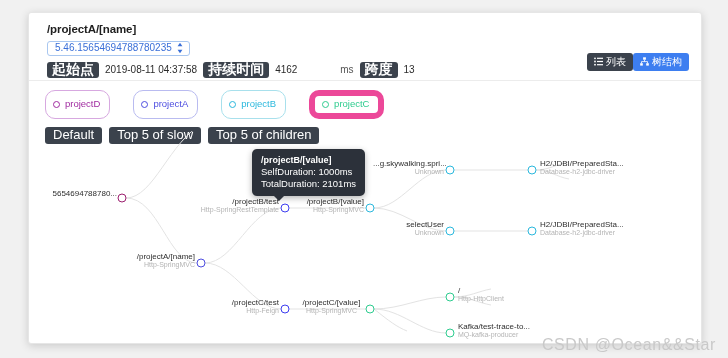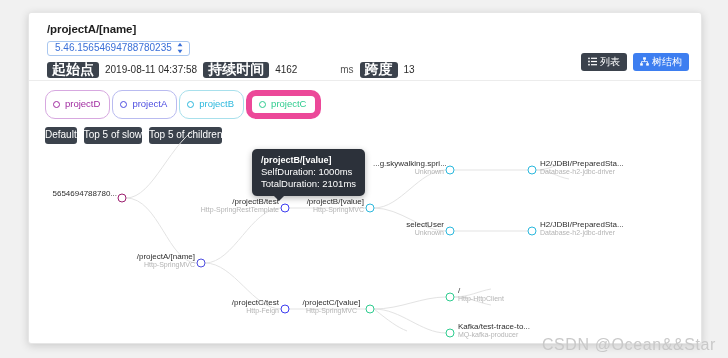--- a/index.html
+++ b/index.html
@@ -94,21 +94,20 @@
     line-height: 12px;
     text-align: right;
   }
   .metaval .unit { color: #555; margin-left: 40px; }
 
   .hdr-btns {
     position: absolute;
     right: 12px;
     top: 40px;
     display: flex;
-    gap: 6px;
   }
   .hbtn {
     display: inline-flex;
     align-items: center;
     gap: 3px;
     font-size: 10px;
     border-radius: 3px;
     padding: 3px 7px 4px;
     line-height: 11px;
     white-space: nowrap;
@@ -118,21 +117,21 @@
   .hbtn.blue { background: #3d7ef0; color: #fff; }
   .hbtn svg { display: block; }
 
   
   .legend-area {
     position: relative;
     padding: 9px 0 0 16px;
     height: 50px;
     box-sizing: border-box;
   }
-  .chiprow { display: flex; gap: 2px; }
+  .chiprow { display: flex; gap: 23px; }
   .chip {
     display: inline-flex;
     align-items: center;
     gap: 5px;
     border-radius: 10px;
     padding: 2px 9px 3px 7px;
     font-size: 9.5px;
     line-height: 12px;
     background: #fff;
     white-space: nowrap;
@@ -141,23 +140,23 @@
   .chip .ring {
     width: 7px; height: 7px;
     border-radius: 50%;
     border: 1.6px solid currentColor;
     box-sizing: border-box;
   }
   .filterrow { display: flex; gap: 7px; margin-top: 8px; }
   .fbtn {
     background: #3b424c;
     color: #fff;
-    font-size: 10px;
+    font-size: 13px;
     border-radius: 3px;
-    padding: 2px 0 3px;
+    padding: 2px 8px 3px;
     line-height: 12px;
     white-space: nowrap;
     cursor: pointer;
   }
 
   
   .graph {
     position: absolute;
     left: 0; top: 118px;
     width: 670px;

